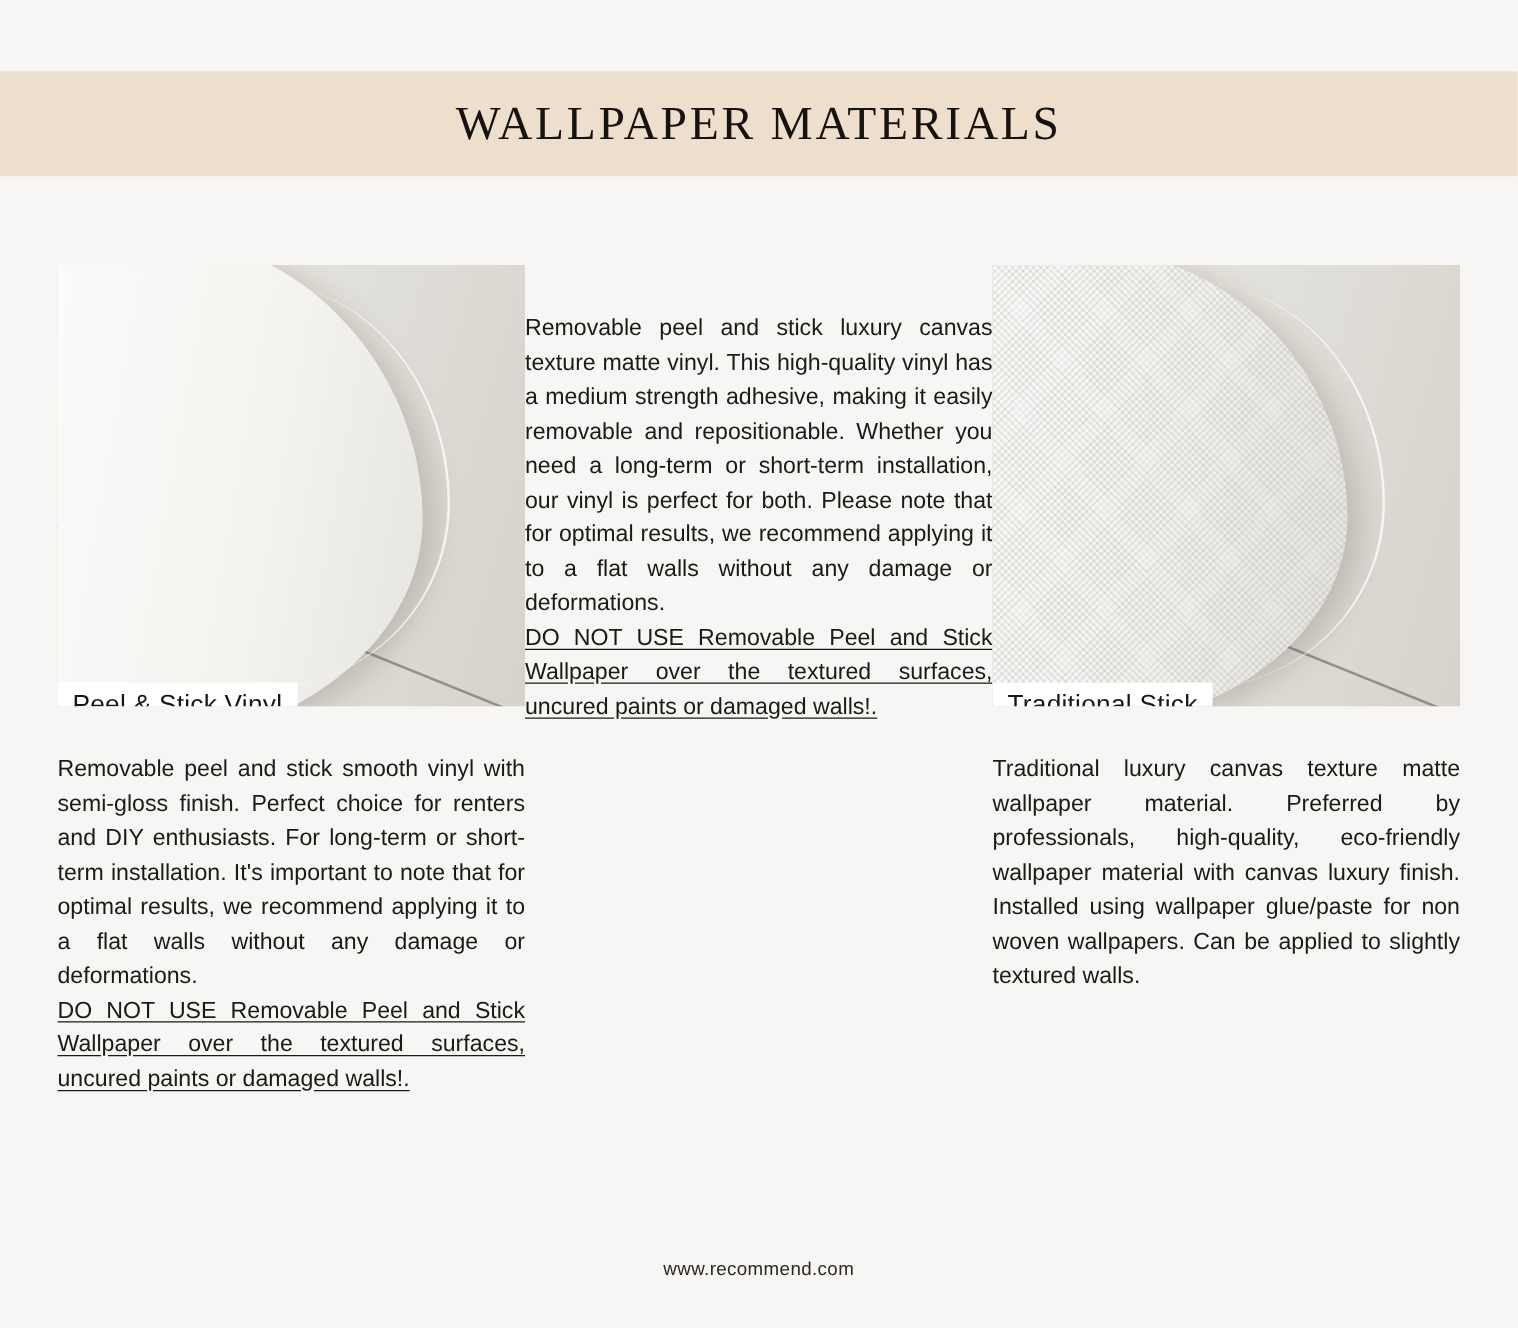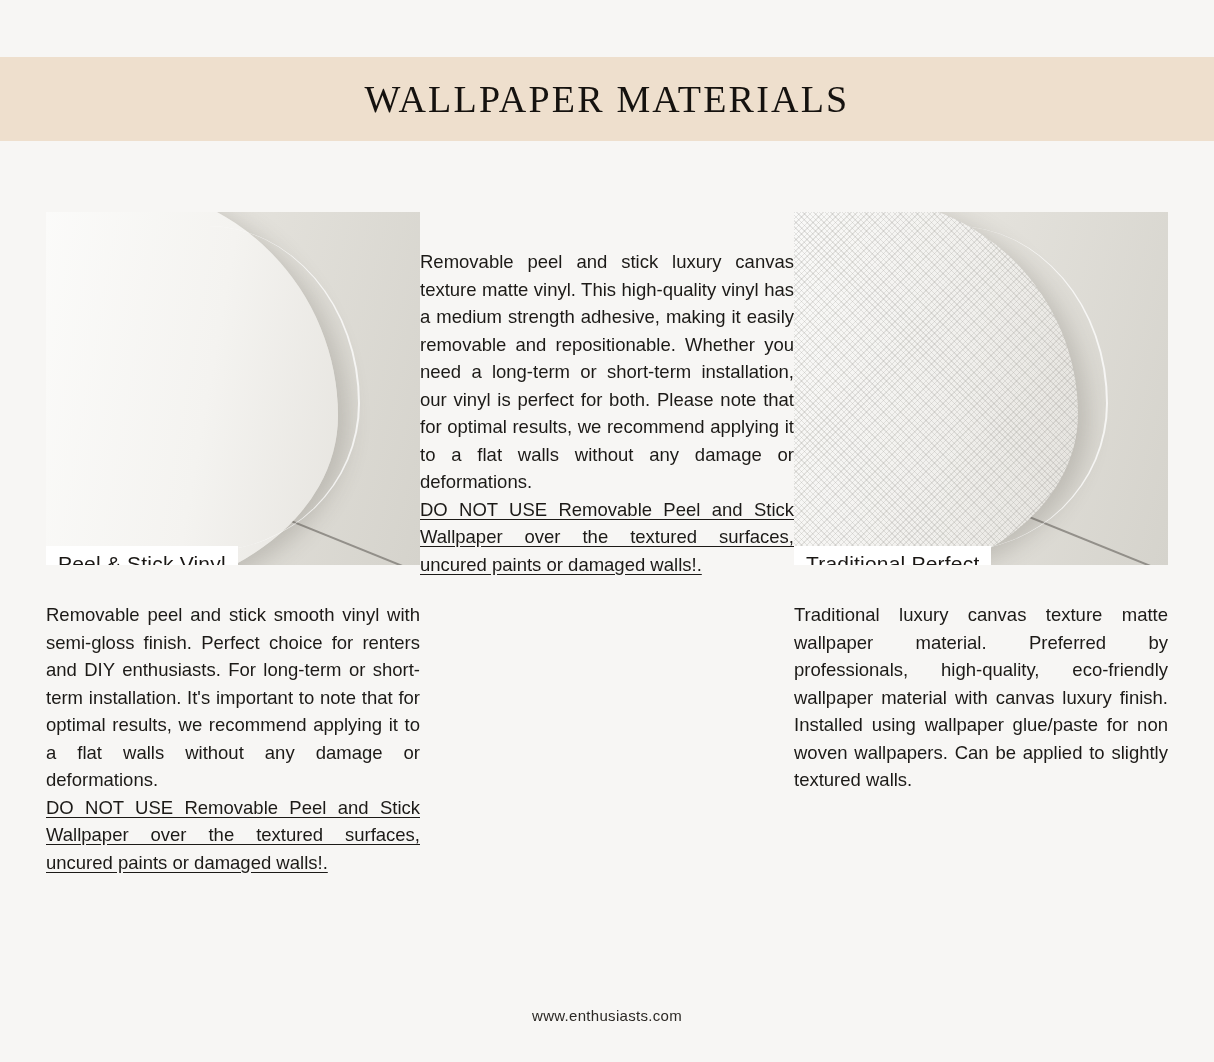--- a/index.html
+++ b/index.html
@@ -211,24 +211,24 @@
         <p class="warn">DO NOT USE Removable Peel and Stick Wallpaper over the textured surfaces, uncured paints or damaged walls!.</p>
       </div>
     </div>
 
     <div class="col">
       <div class="swatch tex-weave">
         <div class="wall"></div>
         <div class="floorline"></div>
         <div class="curl"></div>
         <div class="curl-edge"></div>
-        <div class="caption">Traditional Perfect</div>
+        <div class="caption">Traditional Stick</div>
       </div>
       <div class="body-text">
         <p>Traditional luxury canvas texture matte wallpaper material. Preferred by professionals, high-quality, eco-friendly wallpaper material with canvas luxury finish. Installed using wallpaper glue/paste for non woven wallpapers. Can be applied to slightly textured walls.</p>
         <p class="warn"></p>
       </div>
     </div>
 
   </div>
 
-  <div class="footer">www.enthusiasts.com</div>
+  <div class="footer">www.recommend.com</div>
 </div>
 
 </body></html>

